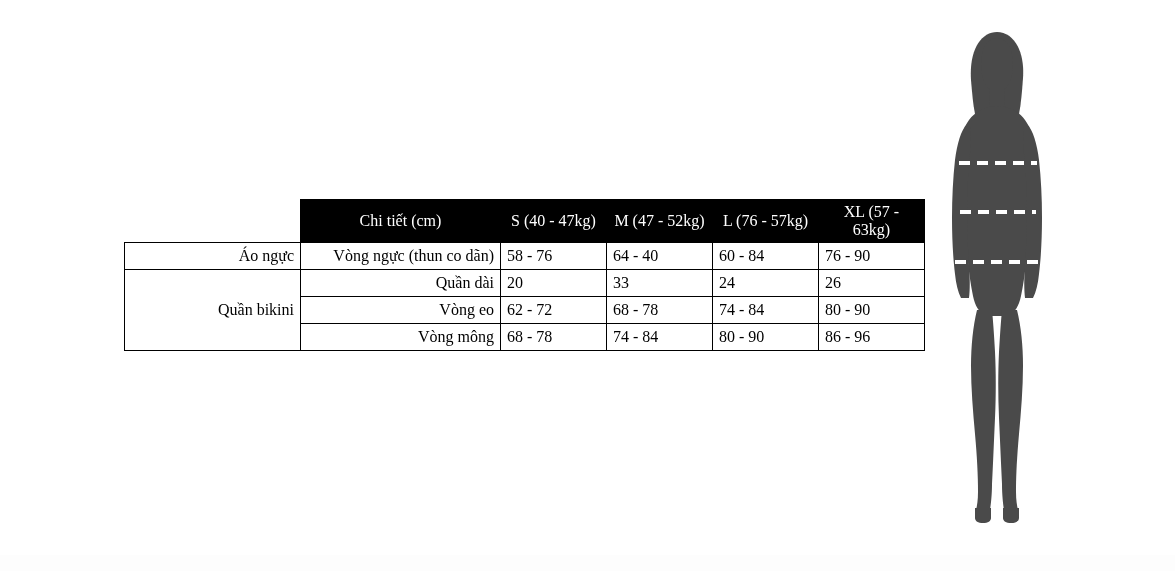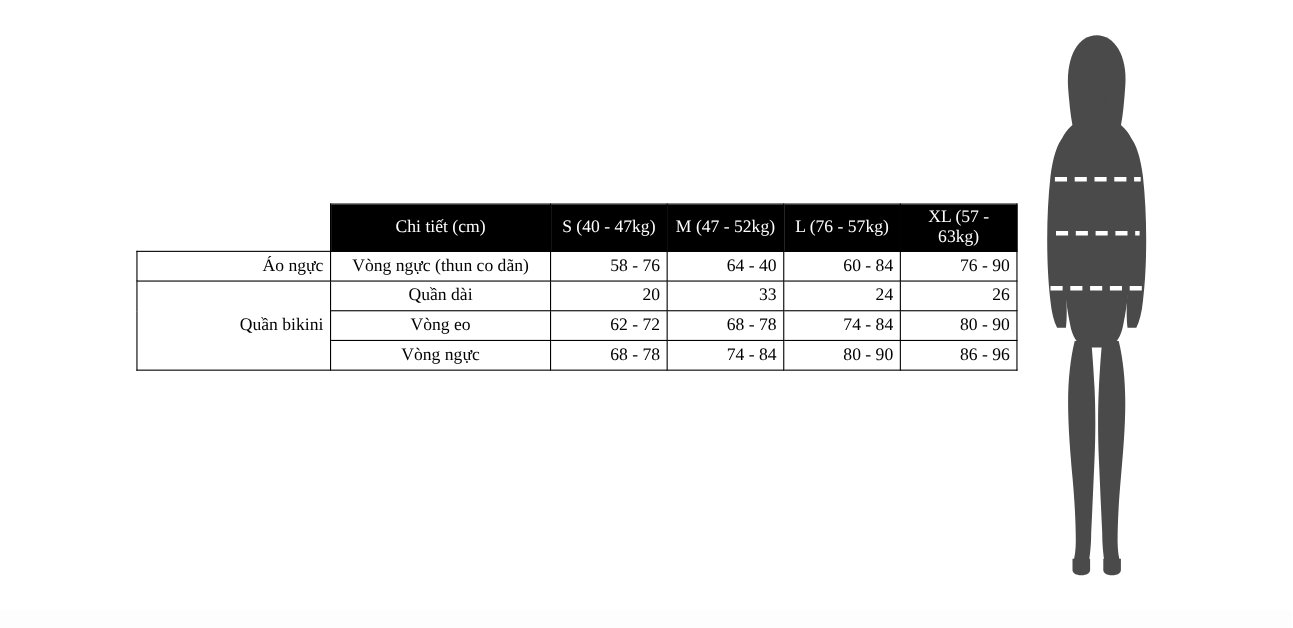--- a/index.html
+++ b/index.html
@@ -12,21 +12,21 @@
     background: #ffffff;
     font-family: "Liberation Serif", serif;
     position: relative;
     overflow: hidden;
   }
 
   
   #chart-wrap {
     position: absolute;
     left: 88px;
-    top: 185px;
+    top: 199px;
     width: 800px;
     padding-left: 36px;
   }
   table.size-chart {
     border-collapse: collapse;
     table-layout: fixed;
     width: 800px;
     font-size: 16px;
     color: #000;
   }
@@ -56,25 +56,25 @@
     background: #ffffff !important;
     border: none !important;
   }
 
   td.group-cell {
     text-align: left;
     padding-left: 6px;
     vertical-align: middle;
   }
   td.detail-cell {
-    text-align: center;
+    text-align: right;
     padding-left: 6px;
   }
   td.val-cell {
-    text-align: right;
+    text-align: left;
   }
   
   td.group-top {
     vertical-align: middle;
     text-align: right;
   }
 
   
   #figure {
     position: absolute;
@@ -145,21 +145,21 @@
         <td class="val-cell">26</td>
       </tr>
       <tr>
         <td class="detail-cell">Vòng eo</td>
         <td class="val-cell">62 - 72</td>
         <td class="val-cell">68 - 78</td>
         <td class="val-cell">74 - 84</td>
         <td class="val-cell">80 - 90</td>
       </tr>
       <tr>
-        <td class="detail-cell">Vòng ngực</td>
+        <td class="detail-cell">Vòng mông</td>
         <td class="val-cell">68 - 78</td>
         <td class="val-cell">74 - 84</td>
         <td class="val-cell">80 - 90</td>
         <td class="val-cell">86 - 96</td>
       </tr>
     </tbody>
   </table>
 </div>
 
 <div id="figure">

